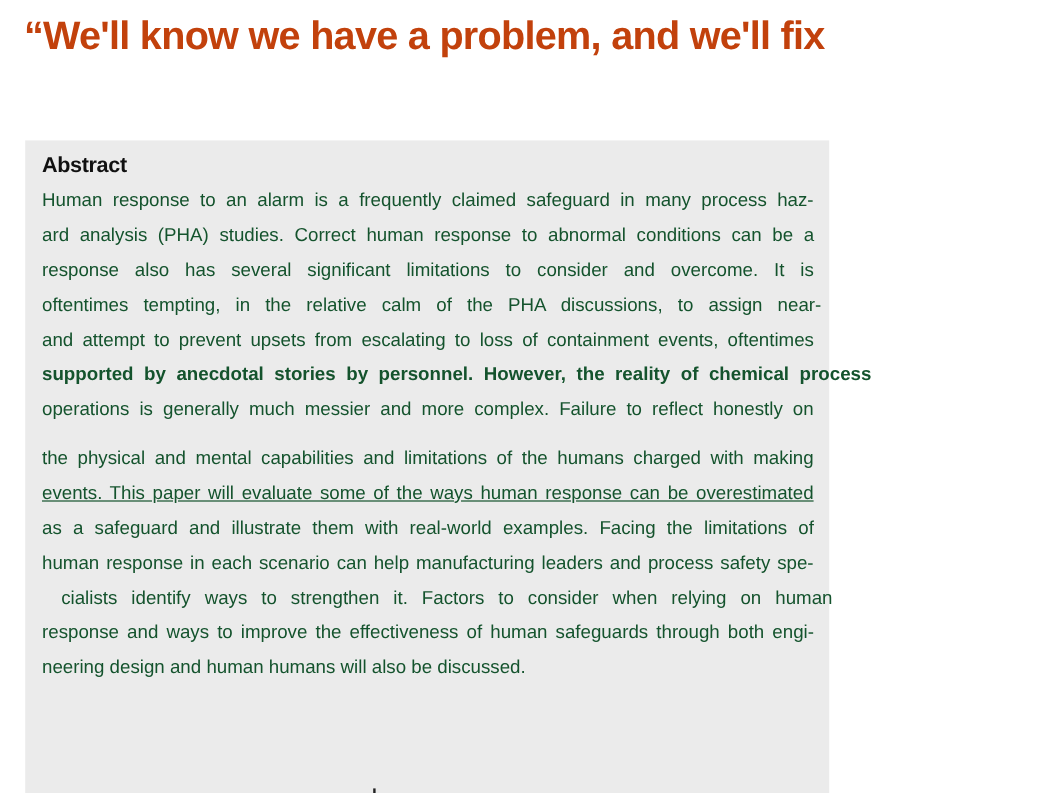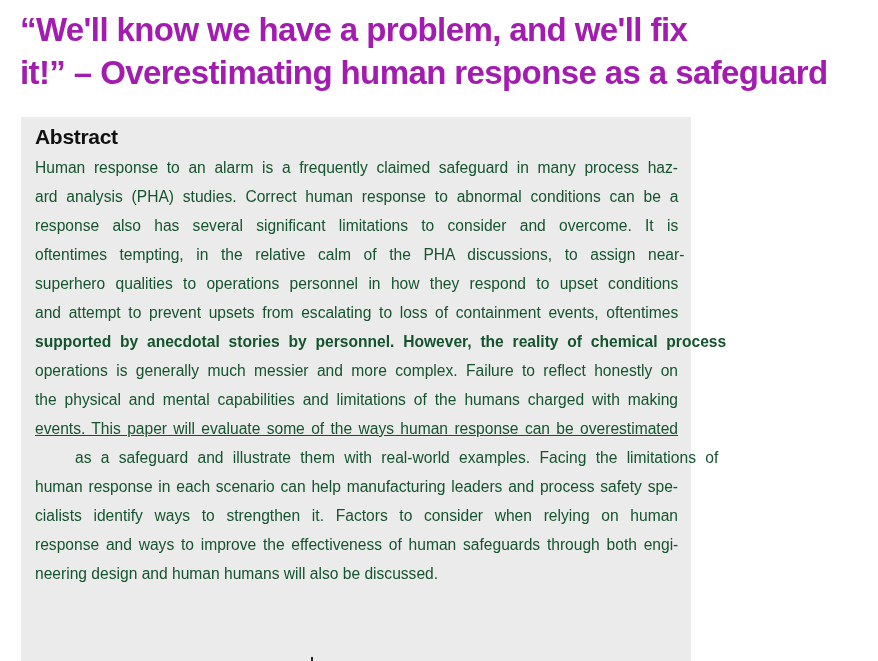--- a/index.html
+++ b/index.html
@@ -18,42 +18,42 @@
     .title {
       position: absolute;
       left: 20px;
       top: 8px;
       margin: 0;
       font-family: "Liberation Sans", sans-serif;
       font-weight: bold;
       font-size: 33px;
       line-height: 43px;
       letter-spacing: -0.6px;
-      color: #a21caf;
+      color: #c2410c;
     }
     .title .tline {
       display: block;
       white-space: nowrap;
     }
     .abstract-box {
       position: absolute;
       left: 21px;
       top: 117px;
       width: 670px;
       height: 560px;
       background: #ebebeb;
     }
     .abstract-heading {
       position: absolute;
       left: 14px;
       top: 9px;
       margin: 0;
       font-family: "Liberation Sans", sans-serif;
       font-weight: bold;
-      font-size: 21px;
+      font-size: 18px;
       line-height: 22px;
       letter-spacing: -0.3px;
       color: #111111;
     }
     .abstract-body {
       position: absolute;
       left: 14px;
       top: 36px;
       width: 643px;
       margin: 0;
@@ -80,37 +80,35 @@
       width: 2px;
       height: 4px;
       background: #222;
     }
   </style>
 </head>
 <body>
 
 <h1 class="title">
   <span class="tline">“We'll know we have a problem, and we'll fix</span>
-  <span class="tline">it!” – Overestimating human response as a safeguard</span>
 </h1>
 
 <section class="abstract-box">
   <h2 class="abstract-heading">Abstract</h2>
   <p class="abstract-body">
     <span class="bline" style="display: block; width: auto; word-spacing: 4.30769px;">Human response to an alarm is a frequently claimed safeguard in many process haz-</span>
     <span class="bline" style="display: block; width: auto; word-spacing: 4.5px;">ard analysis (PHA) studies. Correct human response to abnormal conditions can be a</span>
     <span class="bline" style="display: block; width: auto; word-spacing: 8.90909px;">response also has several significant limitations to consider and overcome. It is</span>
     <span class="bline" style="display: block; width: auto; word-spacing: 8.25px;">oftentimes tempting, in the relative calm of the PHA discussions, to assign near-</span>
-    <span class="bline" style="display: block; width: auto; word-spacing: 6px;">superhero qualities to operations personnel in how they respond to upset conditions</span>
     <span class="bline" style="display: block; width: auto; word-spacing: 3.33333px;">and attempt to prevent upsets from escalating to loss of containment events, oftentimes</span>
     <span class="bline" style="display: block; width: auto; word-spacing: 4.45455px; font-weight: bold;">supported by anecdotal stories by personnel. However, the reality of chemical process</span>
     <span class="bline" style="display: block; width: auto; word-spacing: 4px;">operations is generally much messier and more complex. Failure to reflect honestly on</span>
-    <span class="bline" style="display: block; width: auto; word-spacing: 3.58333px;">the physical and mental capabilities and limitations of the humans charged with making</span>
+    <span class="bline" style="display: block; width: auto; word-spacing: 3.58333px; margin-top: 12px;">the physical and mental capabilities and limitations of the humans charged with making</span>
     <span class="bline" style="display: block; width: auto; word-spacing: 2px; text-decoration: underline;">events. This paper will evaluate some of the ways human response can be overestimated</span>
-    <span class="bline" style="display: block; width: auto; word-spacing: 5px; margin-left: 40px;">as a safeguard and illustrate them with real-world examples. Facing the limitations of</span>
+    <span class="bline" style="display: block; width: auto; word-spacing: 5px;">as a safeguard and illustrate them with real-world examples. Facing the limitations of</span>
     <span class="bline" style="display: block; width: auto; word-spacing: 1.41667px;">human response in each scenario can help manufacturing leaders and process safety spe-</span>
-    <span class="bline" style="display: block; width: auto; word-spacing: 7.33333px;">cialists identify ways to strengthen it. Factors to consider when relying on human</span>
+    <span class="bline" style="display: block; width: auto; word-spacing: 7.33333px; margin-left: 16px;">cialists identify ways to strengthen it. Factors to consider when relying on human</span>
     <span class="bline" style="display: block; width: auto; word-spacing: 2.41667px;">response and ways to improve the effectiveness of human safeguards through both engi-</span>
     <span class="bline last">neering design and human humans will also be discussed.</span>
   </p>
 </section>
 
 <div class="cutoff-glyph"></div>
 
 </body></html>

